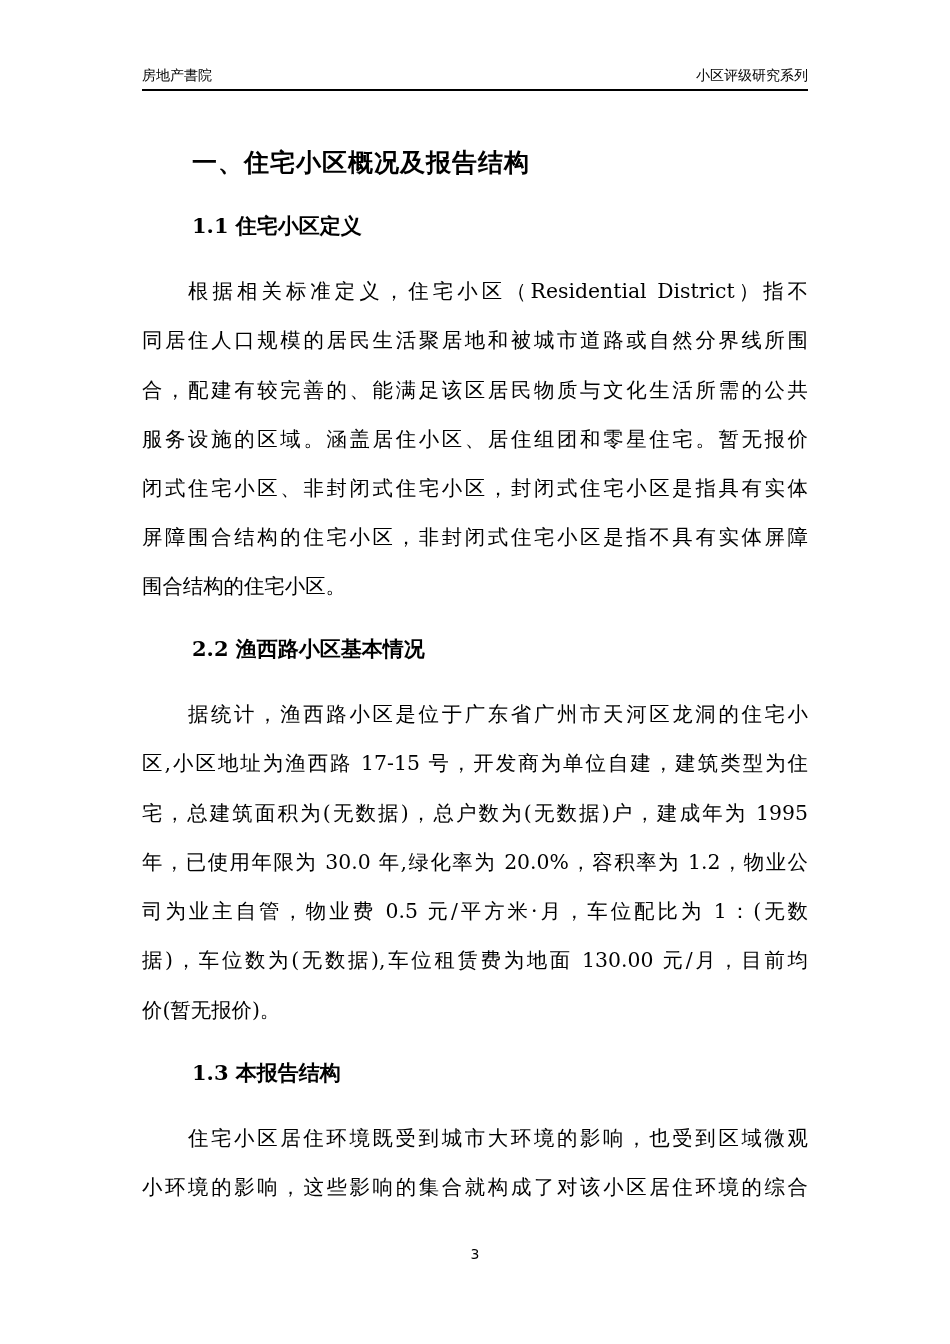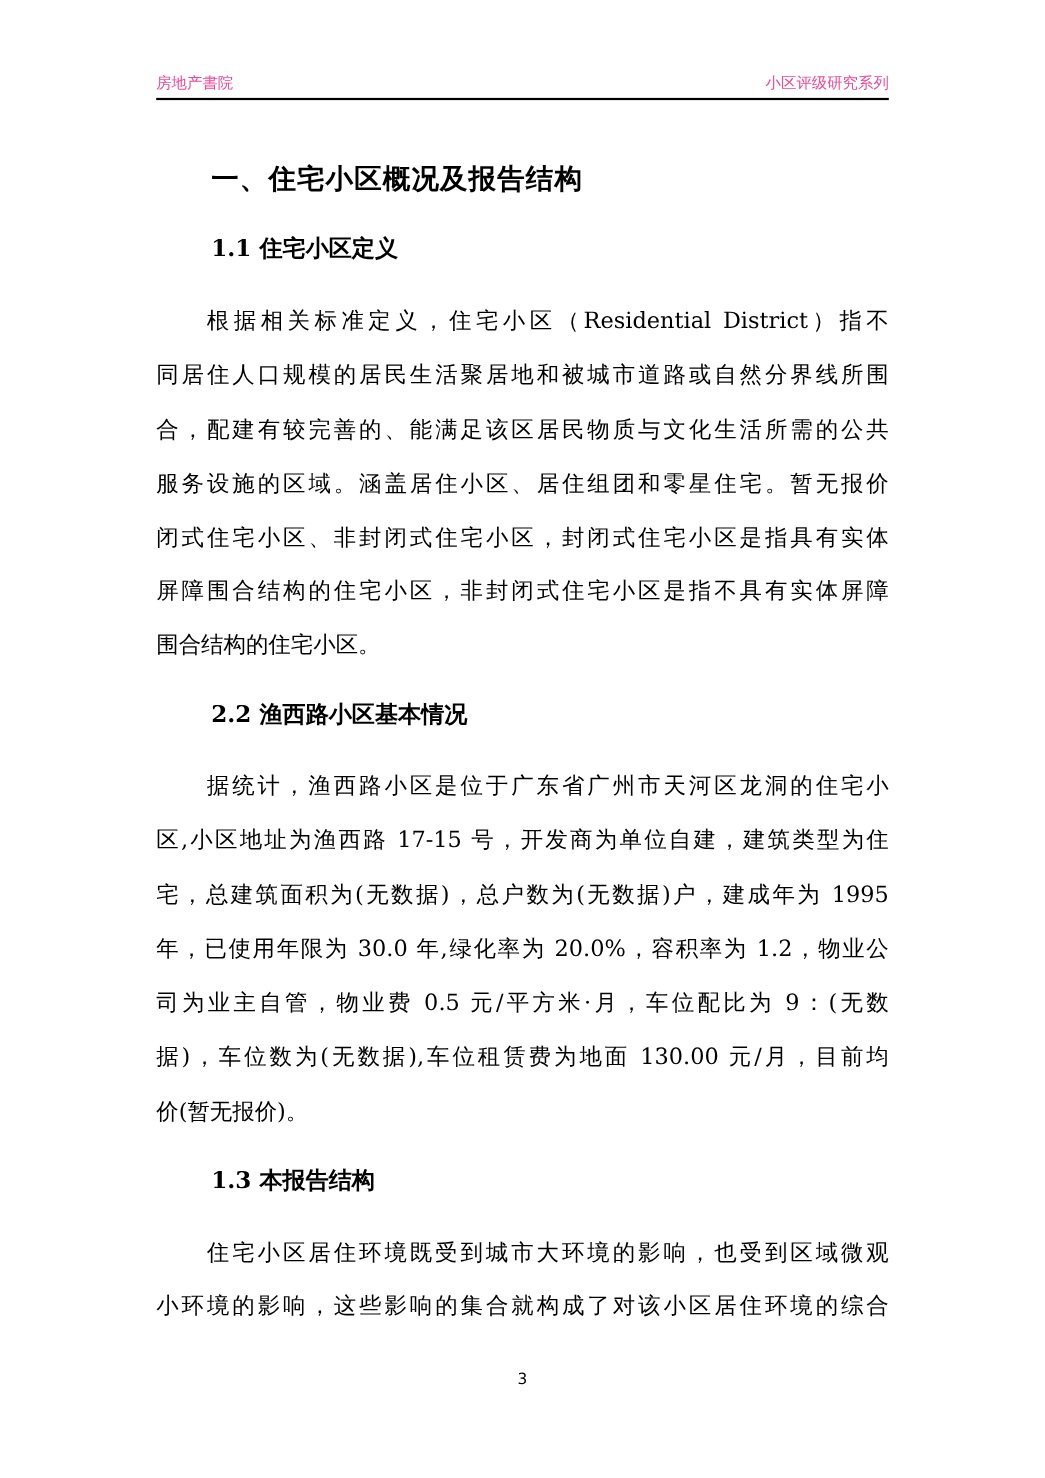--- a/index.html
+++ b/index.html
@@ -1,18 +1,18 @@
 <!DOCTYPE html>
 <html><head>
   <meta charset="utf-8">
   <style>
     html, body { margin:0; padding:0; background:#ffffff; }
     body { width:950px; height:1344px; position:relative; overflow:hidden;
            font-family: "DejaVu Serif", "Liberation Serif", serif; color:#000; }
-    .header-left, .header-right { position:absolute; top:67px; font-family:"DejaVu Sans","Liberation Sans",sans-serif; font-size:14px; color:#ec4899; }
+    .header-left, .header-right { position:absolute; top:67px; font-family:"DejaVu Sans","Liberation Sans",sans-serif; font-size:14px; color:#000000; }
     .header-left { left:142px; }
     .header-right { right:142px; }
     .header-rule { position:absolute; left:142px; width:666px; top:89px; height:2px; background:#000; }
     .h1 { position:absolute; left:192px; top:146px; font-size:25px; font-weight:bold; letter-spacing:1px; white-space:nowrap; }
     .h2 { position:absolute; left:192px; font-size:21px; font-weight:bold; white-space:nowrap;text-align:right; }
     .line { position:absolute; left:142px; width:666px; font-size:20.4px; white-space:nowrap; text-align:justify; text-align-last:justify; }
     .line.indent { left:188px; width:620px; }
     .line.last { text-align-last:left; }
     .page-num { position:absolute; top:1246px; left:0; width:950px; text-align:center; font-family:"DejaVu Sans","Liberation Sans",sans-serif; font-size:14px; }
   </style>
@@ -34,21 +34,21 @@
 <div class="line" style="top:425px">服务设施的区域。涵盖居住小区、居住组团和零星住宅。暂无报价</div>
 <div class="line" style="top:474px">闭式住宅小区、非封闭式住宅小区，封闭式住宅小区是指具有实体</div>
 <div class="line" style="top:523px">屏障围合结构的住宅小区，非封闭式住宅小区是指不具有实体屏障</div>
 <div class="line last" style="top:572px">围合结构的住宅小区。</div>
 
 <div class="h2" style="top:635px">2.2 渔西路小区基本情况</div>
 <div class="line indent" style="top:700px">据统计，渔西路小区是位于广东省广州市天河区龙洞的住宅小</div>
 <div class="line" style="top:749px">区,小区地址为渔西路 17-15 号，开发商为单位自建，建筑类型为住</div>
 <div class="line" style="top:799px">宅，总建筑面积为(无数据)，总户数为(无数据)户，建成年为 1995</div>
 <div class="line" style="top:848px">年，已使用年限为 30.0 年,绿化率为 20.0%，容积率为 1.2，物业公</div>
-<div class="line" style="top:897px">司为业主自管，物业费 0.5 元/平方米·月，车位配比为 9：(无数</div>
+<div class="line" style="top:897px">司为业主自管，物业费 0.5 元/平方米·月，车位配比为 1：(无数</div>
 <div class="line" style="top:946px">据)，车位数为(无数据),车位租赁费为地面 130.00 元/月，目前均</div>
 <div class="line last" style="top:996px">价(暂无报价)。</div>
 
 <div class="h2" style="top:1059px">1.3 本报告结构</div>
 <div class="line indent" style="top:1124px">住宅小区居住环境既受到城市大环境的影响，也受到区域微观</div>
 <div class="line" style="top:1173px">小环境的影响，这些影响的集合就构成了对该小区居住环境的综合</div>
 
 <div class="page-num">3</div>
 
 </body></html>

